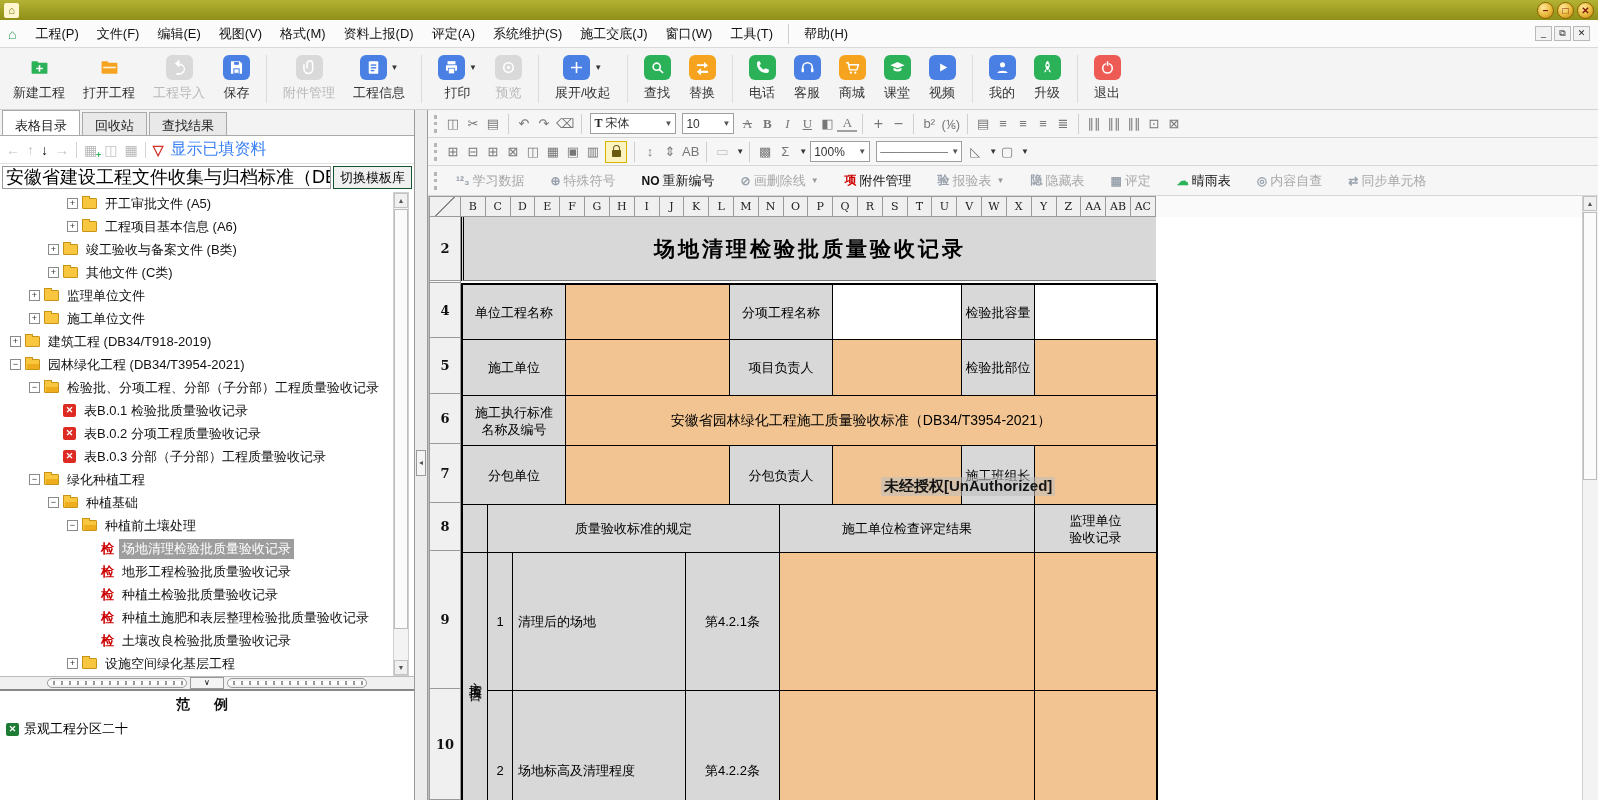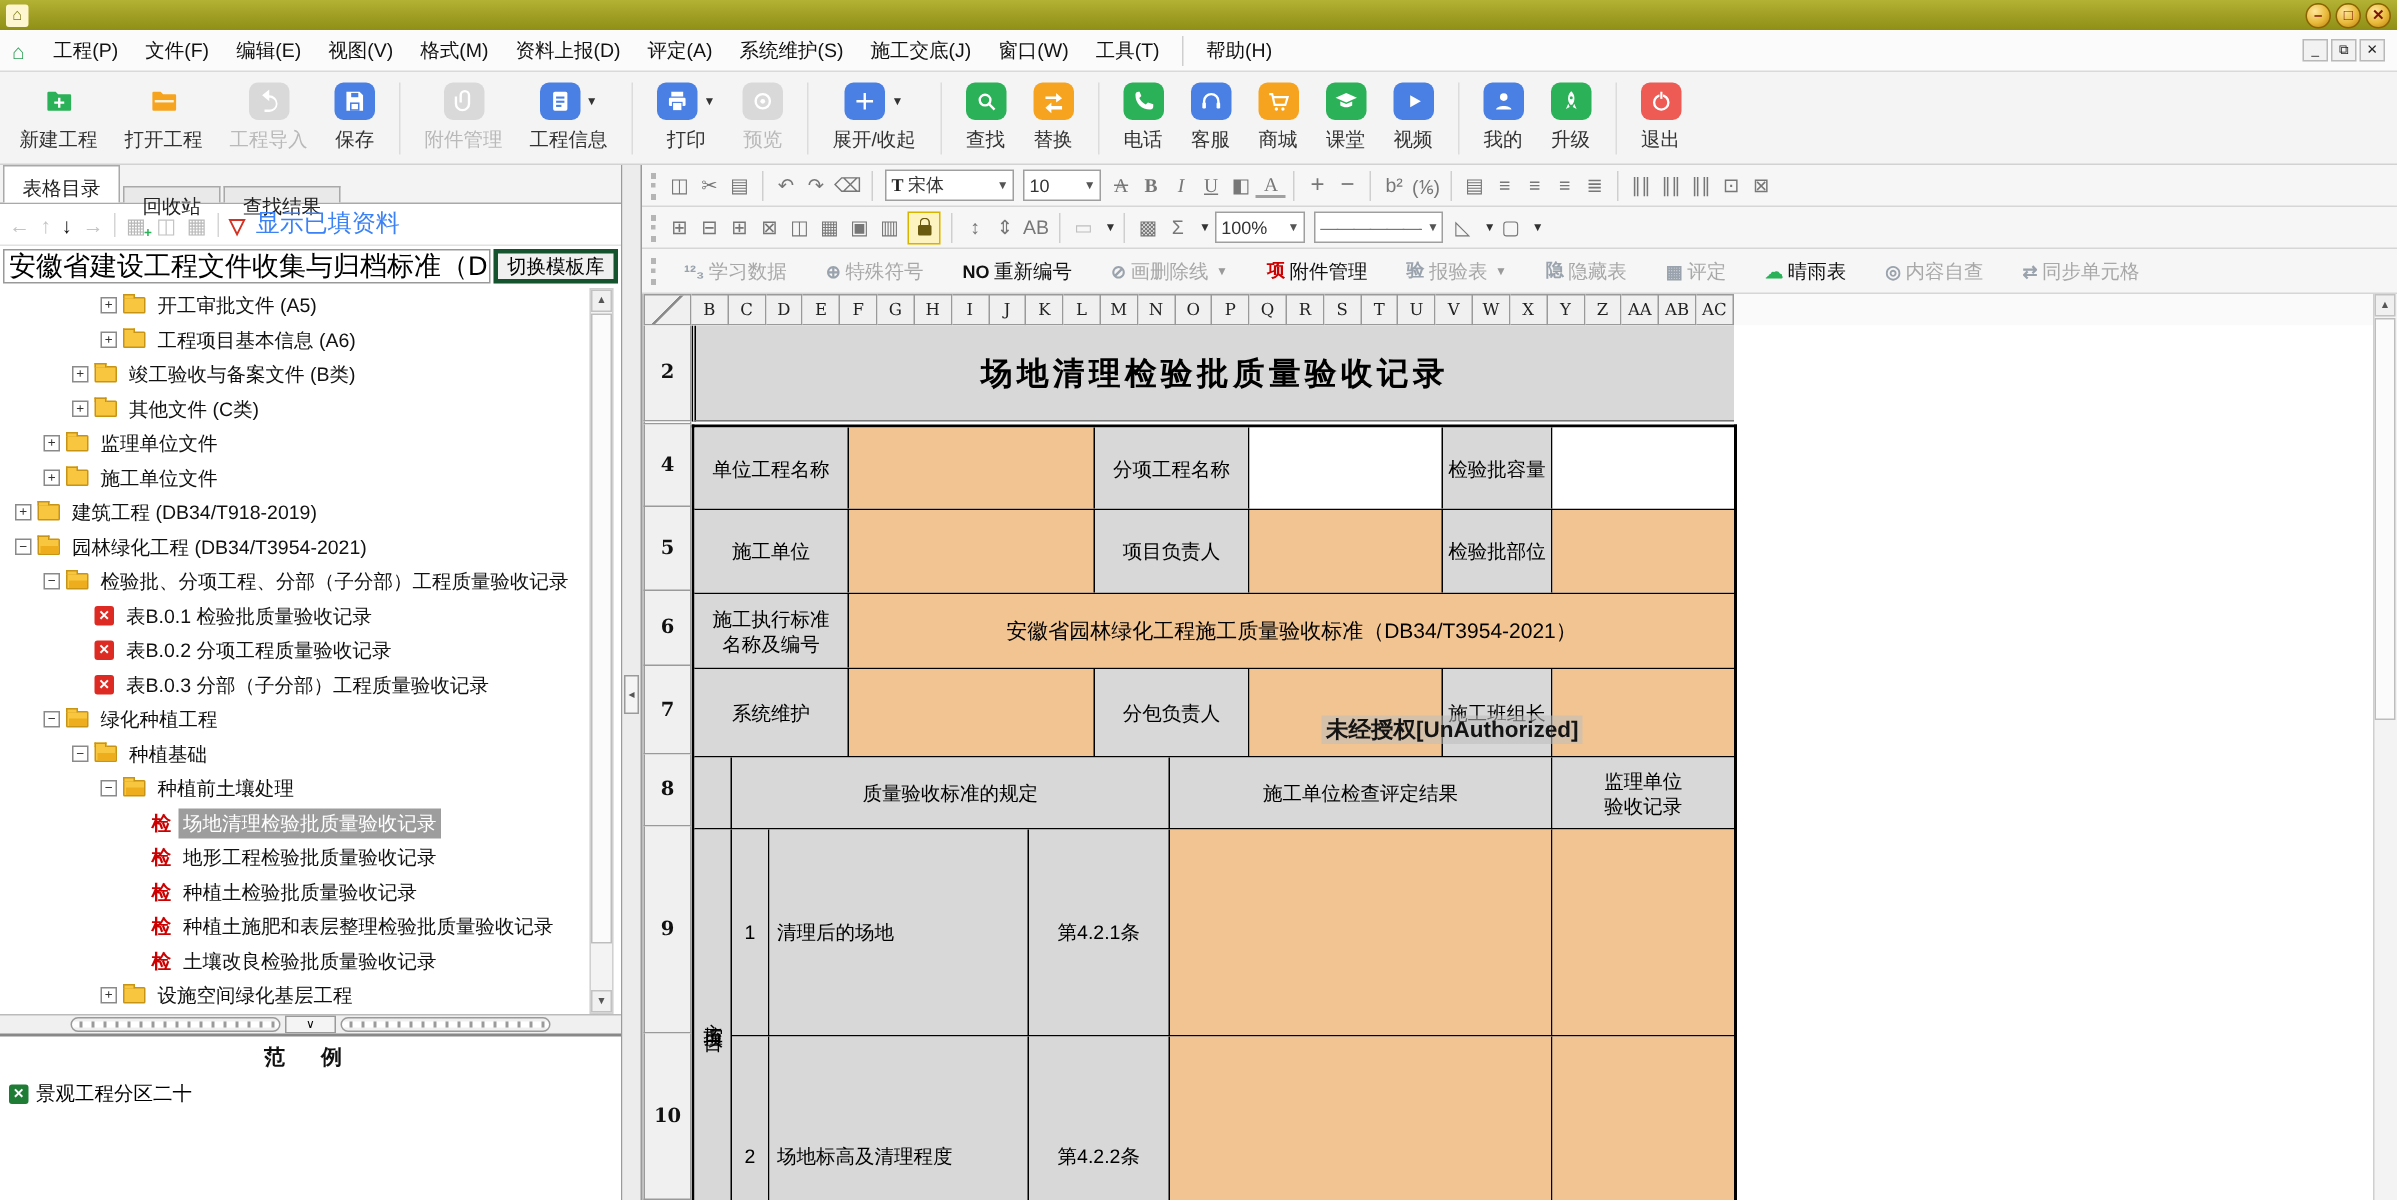--- a/index.html
+++ b/index.html
@@ -35,32 +35,32 @@
 .dd{font-size:8px;color:#333;margin-left:4px}
 
 
 .left-panel{position:absolute;left:0;top:110px;width:415px;bottom:0;background:#fff;border-right:1px solid #9a9a9a}
 .vsplit{position:absolute;left:415px;top:110px;width:13px;bottom:0;background:#ececec;border-right:1px solid #9a9a9a}
 .vsplit .collapse{position:absolute;left:1px;top:340px;width:10px;height:26px;border:1px solid #9a9a9a;background:#f4f4f4;font-size:8px;color:#555;text-align:center;line-height:24px;cursor:pointer}
 .editor{position:absolute;left:428px;top:110px;right:0;bottom:0;background:#f5f5f5}
 
 
 .tabs{display:flex;height:26px;background:#f3f3f3;border-bottom:1px solid #a9a9a9;padding-left:2px}
-.tab{padding:4px 12px 3px;border:1px solid #a9a9a9;border-bottom:none;background:#e9e9e9;color:#222;margin-right:2px;margin-top:14px;cursor:pointer;font-size:13px}
+.tab{padding:4px 12px 3px;border:1px solid #a9a9a9;border-bottom:none;background:#e9e9e9;color:#222;margin-right:2px;margin-top:2px;cursor:pointer;font-size:13px}
 .tab.active{background:#fff;margin-top:0;padding-top:6px;position:relative;z-index:2}
 .ptools{height:28px;display:flex;align-items:center;padding:0 6px;border-bottom:1px solid #e2e2e2;gap:7px}
 .ptool{font-size:14px;color:#b8b8b8;cursor:pointer;position:relative}
 .ptool.on{color:#111;font-weight:bold}
 .ptool .acc{position:absolute;right:-4px;bottom:-2px;font-size:9px;color:#2bb157;font-weight:bold}
 .ptool.red{color:#d23325;font-weight:bold}
 .psep{width:1px;height:16px;background:#d5d5d5}
 .ptxt{color:#3b82f6;font-size:16px;cursor:pointer}
 .tplrow{height:27px;display:flex;align-items:center;padding:1px 2px;gap:2px}
 .tplinput{flex:1;height:23px;border:1px solid #999;background:#fff;font-size:18px;line-height:21px;padding:0 3px;white-space:nowrap;overflow:hidden}
-.tplbtn{height:23px;border:3px solid #14532d;background:#f0f0f0;font-size:13px;padding:0 6px;cursor:pointer;white-space:nowrap}
+.tplbtn{height:23px;border:1px solid #14532d;background:#f0f0f0;font-size:13px;padding:0 6px;cursor:pointer;white-space:nowrap}
 .tree-wrap{position:absolute;left:0;top:82px;right:6px;bottom:124px;overflow:hidden;background:#fff}
 .titem{height:23px;display:flex;align-items:center;white-space:nowrap;cursor:pointer;font-size:13px;color:#111}
 .tbox{width:11px;height:11px;border:1px solid #8a8a8a;background:#fff;font-size:9px;line-height:9px;text-align:center;color:#333;flex:none;margin-right:4px}
 .tico{flex:none;margin-right:5px}
 .fold{width:15px;height:11px;background:#f8c63f;border:1px solid #c89416;border-radius:1px;position:relative}
 .fold::before{content:"";position:absolute;top:-3px;left:-1px;width:6px;height:2px;background:#f8c63f;border:1px solid #c89416;border-bottom:none}
 .fold.open::after{content:"";position:absolute;left:1px;bottom:0;width:12px;height:5px;background:#eead1c}
 .sheet-red{width:13px;height:13px;background:#dd2b23;border-radius:2px;color:#fff;font-size:9px;font-weight:bold;line-height:13px;text-align:center}
 .jian{color:#c00;font-weight:bold;font-size:13px}
 .tlabel{padding:1px 3px}
@@ -756,21 +756,21 @@
             <div class="cell org last"></div>
           </div>
           <div class="ft-row r6">
             <div class="cell lbl w103" style="flex-direction:column">
               <span>施工执行标准</span>
               <span>名称及编号</span>
             </div>
             <div class="cell org last" style="font-size:14px">安徽省园林绿化工程施工质量验收标准（DB34/T3954-2021）</div>
           </div>
           <div class="ft-row r7">
-            <div class="cell lbl w103">系统维护</div>
+            <div class="cell lbl w103">分包单位</div>
             <div class="cell org w164"></div>
             <div class="cell lbl w103">分包负责人</div>
             <div class="cell org w129"></div>
             <div class="cell lbl w73">施工班组长</div>
             <div class="cell org last"></div>
           </div>
           <div class="ft-row r8">
             <div class="cell lbl w25"></div>
             <div class="cell lbl w292">质量验收标准的规定</div>
             <div class="cell lbl w255">施工单位检查评定结果</div>

